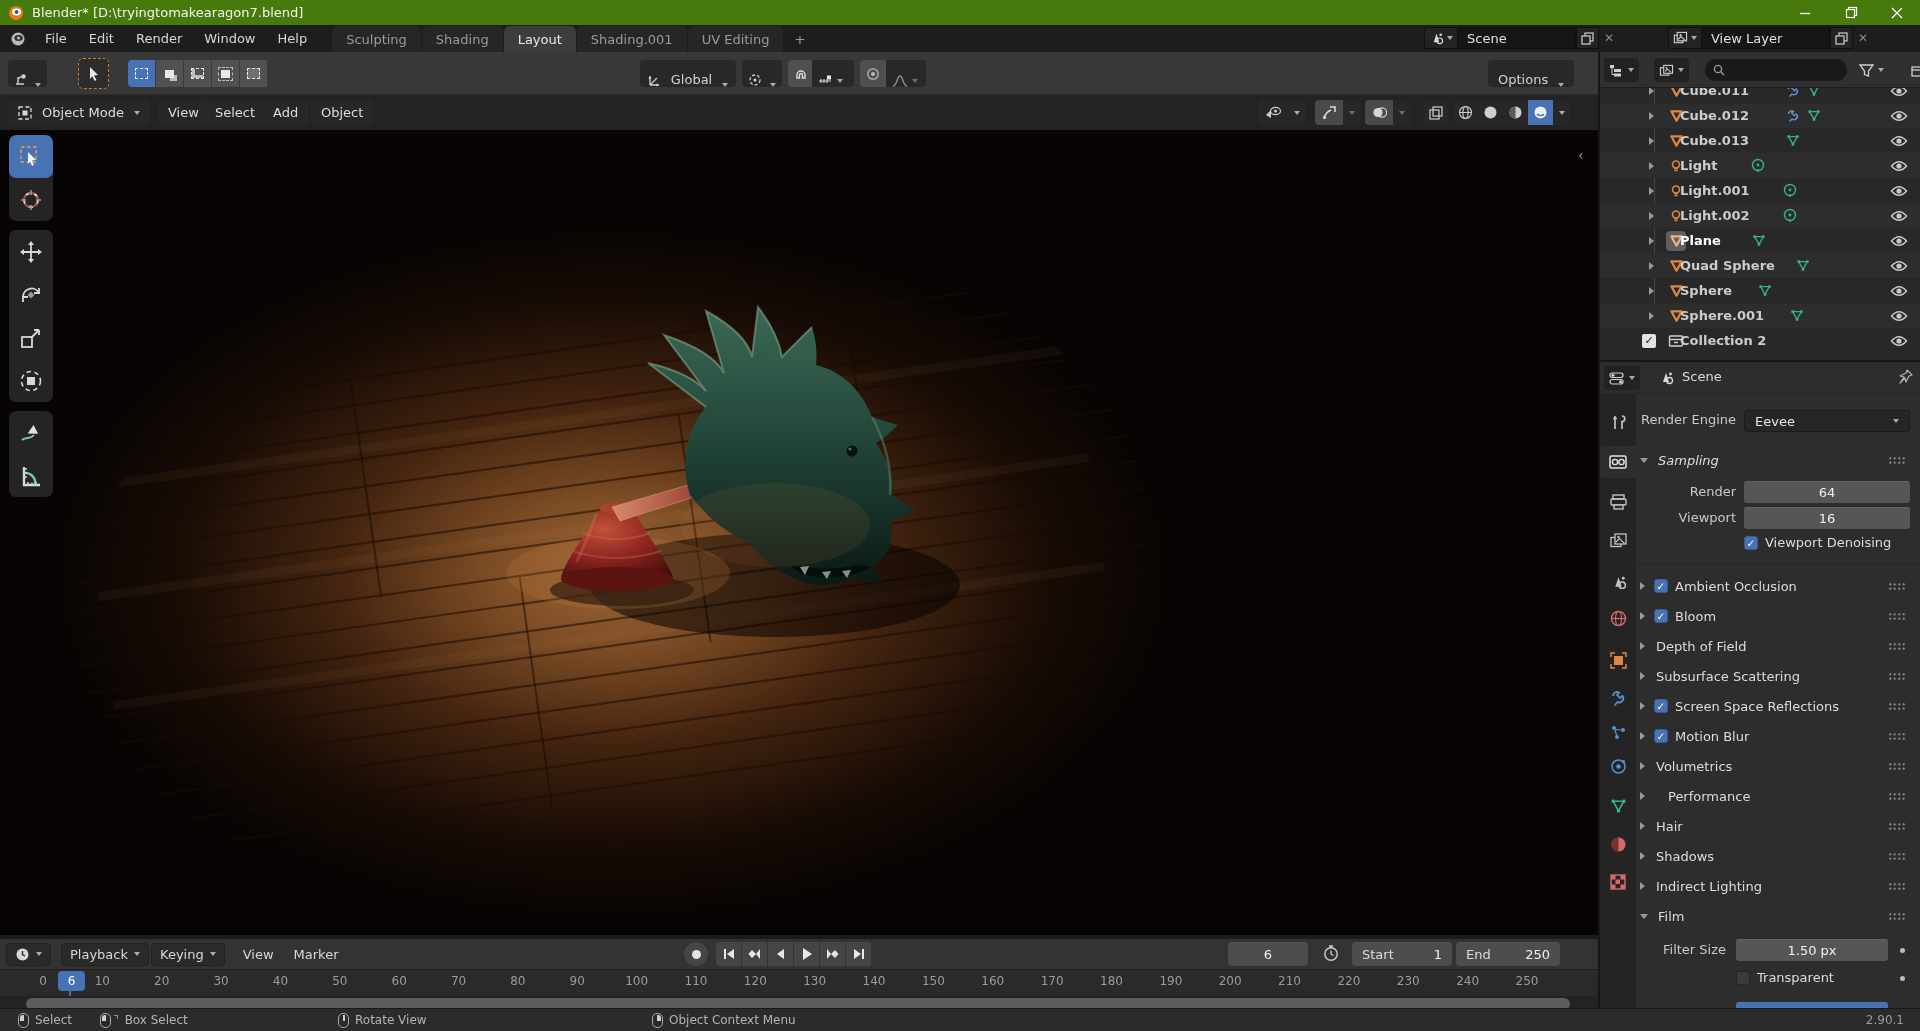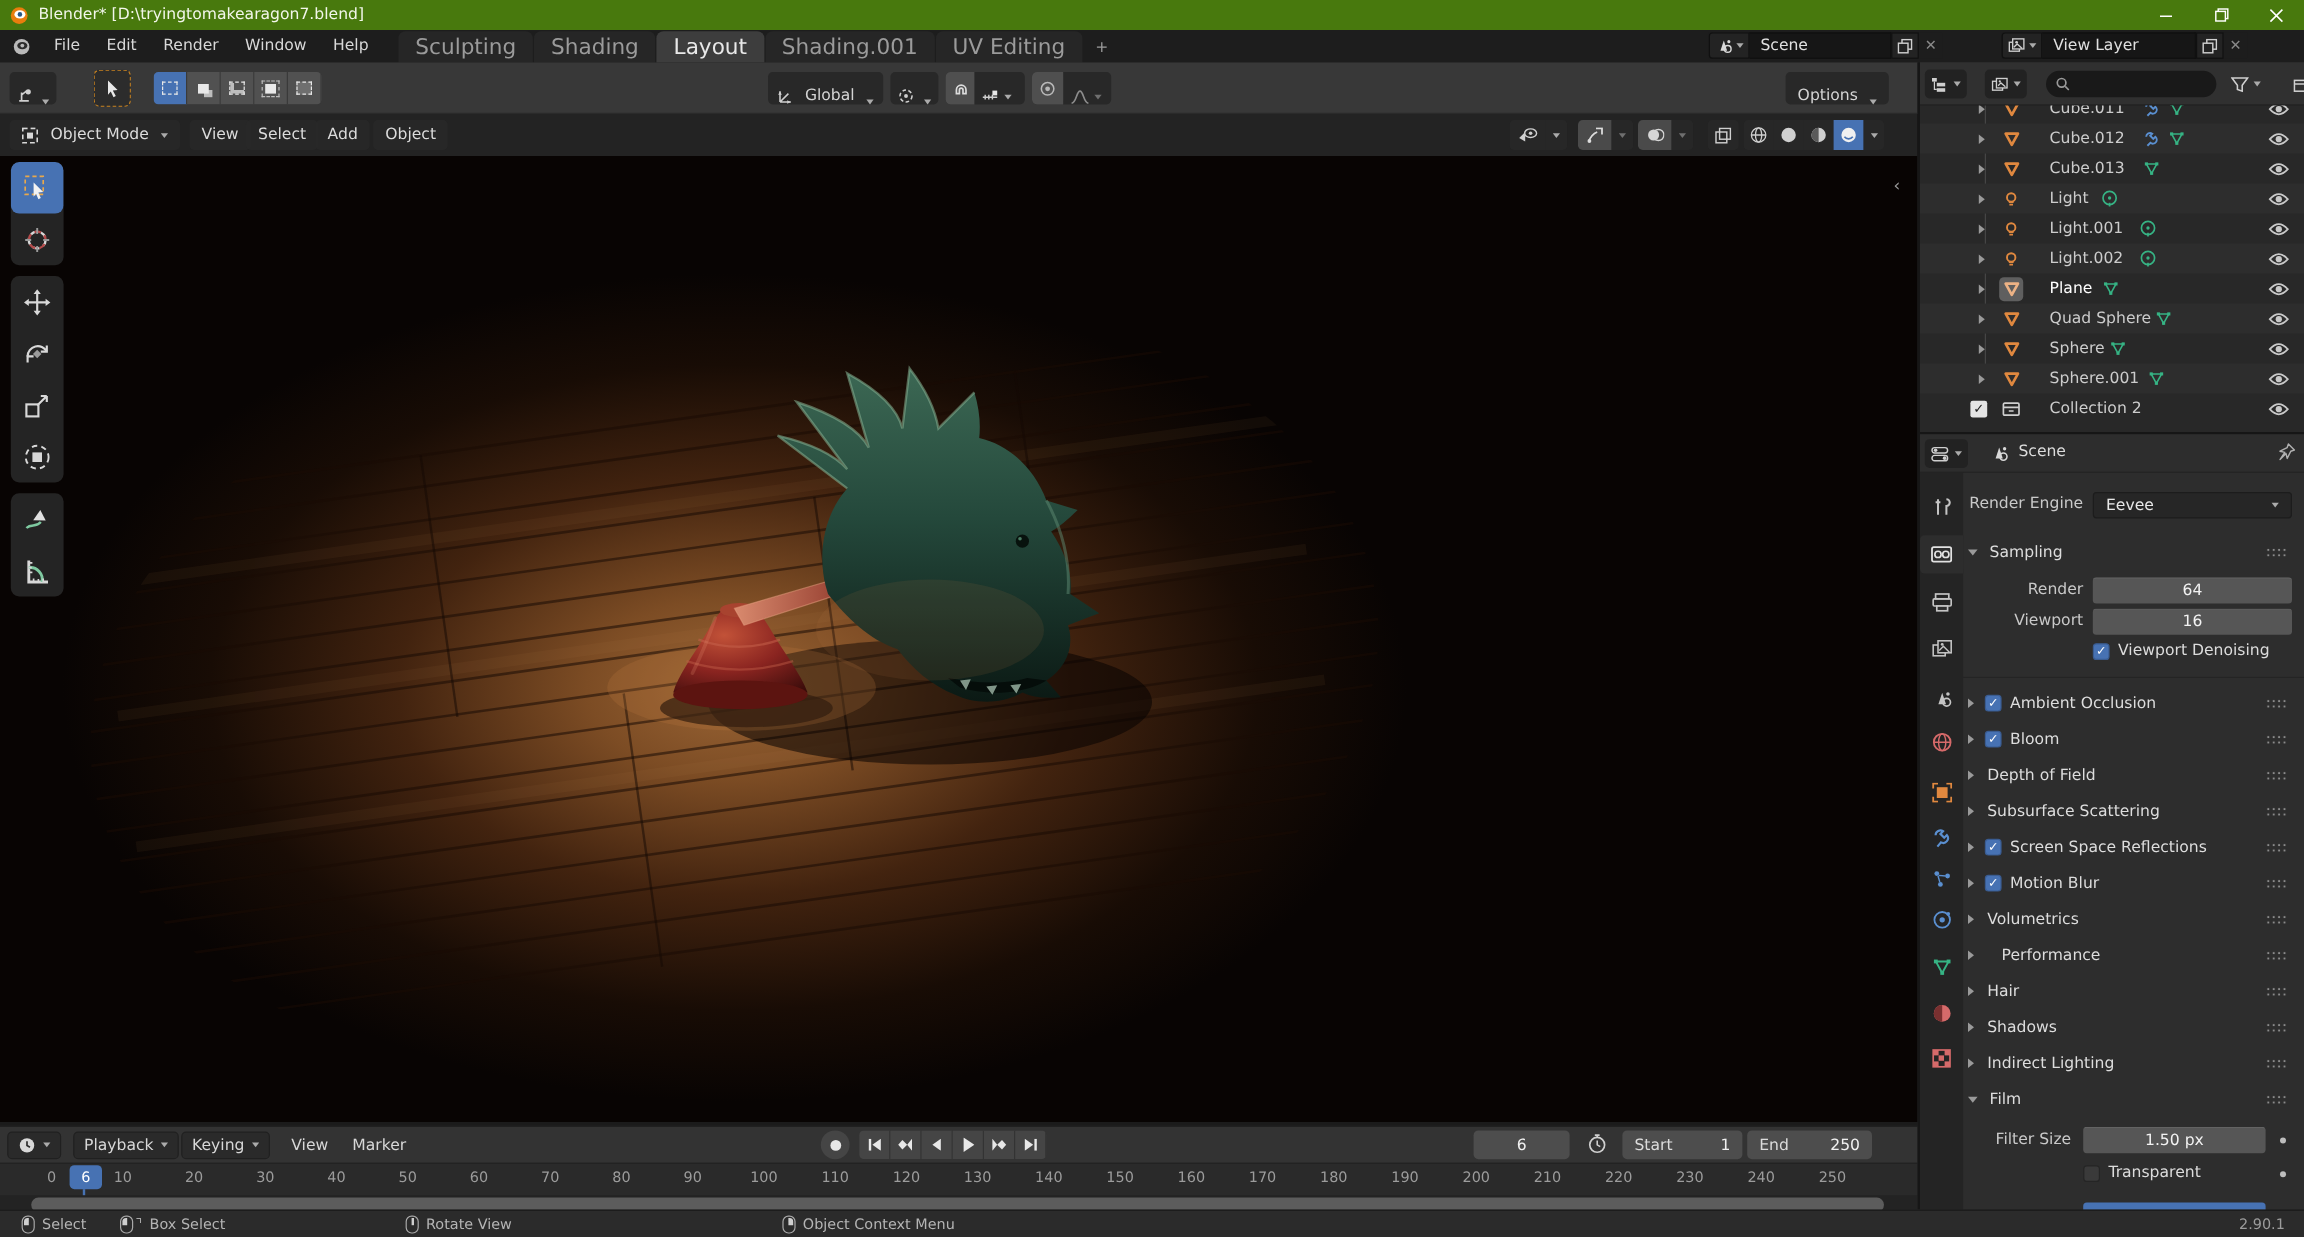--- a/index.html
+++ b/index.html
@@ -18,21 +18,21 @@
   
   #titlebar { left:0; top:0; width:1920px; height:25px; background:#48790d; display:flex; align-items:center; padding-left:8px; color:#f2f6ea; }
   #titlebar .title-text { margin-left:8px; font-size:13px; }
   .winbtn { width:46px; height:25px; display:flex; align-items:center; justify-content:center; color:#fff; }
   #win-controls { position:absolute; right:0; top:0; display:flex; }
 
   
   #topbar { left:0; top:25px; width:1920px; height:27px; background:#1d1d1d; display:flex; align-items:center; }
   .menu-item { padding:0 11px; color:#d8d8d8; height:27px; display:flex; align-items:center; }
   .ws-tabs { display:flex; height:27px; margin-left:14px; align-items:flex-end; }
-  .ws-tab { padding:0 14px; height:26px; display:flex; align-items:center; color:#9b9b9b; background:#262626; border-radius:6px 6px 0 0; margin-right:1px; font-size:18px; }
+  .ws-tab { padding:0 14px; height:26px; display:flex; align-items:center; color:#9b9b9b; background:#262626; border-radius:6px 6px 0 0; margin-right:1px; font-size:13px; }
   .ws-tab.active { background:#3d3d3d; color:#e9e9e9; }
   .ws-add { padding:0 10px; color:#9b9b9b; height:26px; display:flex; align-items:center; }
   .sel-block { display:flex; align-items:center; height:22px; background:#1d1d1d; }
   .sel-iconbtn { background:#232323; border:1px solid #101010; border-radius:3px 0 0 3px; height:22px; display:flex; align-items:center; padding:0 4px; gap:3px; }
   .sel-field { background:#161616; border:1px solid #101010; border-left:none; height:22px; display:flex; align-items:center; padding:0 9px; min-width:118px; color:#e0e0e0; }
   .sel-x { color:#8a8a8a; padding:0 5px; font-size:12px; }
 
   .caret { width:0; height:0; border-left:3.5px solid transparent; border-right:3.5px solid transparent; border-top:4.5px solid #ababab; display:inline-block; }
   .caret.dim { border-top-color:#6f6f6f; }
 
@@ -82,21 +82,21 @@
   #ol-header { position:absolute; left:0; top:0; width:100%; height:36px; background:#303030; border-bottom:1px solid #1e1e1e; }
   .ol-hbtn { position:absolute; top:6px; height:24px; background:#222222; border-radius:4px; display:flex; align-items:center; gap:4px; padding:0 5px; }
   #ol-search { position:absolute; left:105px; top:7px; width:142px; height:22px; background:#191919; border-radius:11px; display:flex; align-items:center; padding-left:8px; gap:6px; }
   #ol-body { position:absolute; left:0; top:36px; right:0; bottom:0; overflow:hidden; }
   .ol-row { position:absolute; left:0; width:100%; height:25px; display:flex; align-items:center; color:#cccccc; }
   .ol-row:nth-child(odd) { background:#2d2d2d; }
   .guide { position:absolute; left:54px; top:-10px; width:1px; height:240px; background:#454545; }
   .ol-arrow { position:absolute; left:49px; width:0; height:0; border-top:4px solid transparent; border-bottom:4px solid transparent; border-left:5.5px solid #9a9a9a; }
   .ol-icon { position:absolute; left:66px; width:20px; height:20px; display:flex; align-items:center; justify-content:center; }
   .ol-icon.selected { background:#5f5f5f; border-radius:4px; }
-  .ol-name { position:absolute; left:108px; }
+  .ol-name { position:absolute; left:80px;font-weight:bold; }
   .ol-extra { position:absolute; display:flex; gap:7px; align-items:center; }
   .ol-eye { position:absolute; right:12px; }
   .ccheck { width:14px; height:14px; background:#e4e4e4; border-radius:2px; color:#1c1c1c; font-size:11px; font-weight:bold; display:flex; align-items:center; justify-content:center; }
 
   
   #props { position:absolute; left:0; top:308px; width:100%; height:648px; background:#2d2d2d; border-top:2px solid #161616; }
   #props-header { position:absolute; left:0; top:0; width:100%; height:32px; background:#2d2d2d; border-bottom:1px solid #242424; }
   #props-tabs { position:absolute; left:0; top:32px; width:36px; height:616px; background:#242424; }
   .ptab { position:absolute; left:0; width:36px; height:32px; display:flex; align-items:center; justify-content:center; }
   .ptab.active { background:#2d2d2d; border-radius:4px 0 0 4px; }
@@ -1112,21 +1112,21 @@
           </svg>
         </div>
     </div>
 
     <div class="abs prop-label" style="left:36px; top:50px;">Render Engine</div>
     <div class="prop-drop" style="left:144px; top:48px; width:166px;">
       <span>Eevee</span>
         <span class="caret"></span>
     </div>
 
-    <div class="panel-row" style="top:84px;">
+    <div class="panel-row" style="top:84px;font-style:italic;">
       <span class="tri-d" style="margin-left:4px;"></span>
       <span style="margin-left:10px;">Sampling</span>
       <span class="grip" style="position:absolute; right:14px;"></span>
     </div>
 
     <div class="abs prop-label" style="left:36px; top:122px;">Render</div>
     <div class="prop-field" style="left:144px; top:119px; width:166px;">64</div>
     <div class="abs prop-label" style="left:36px; top:148px;">Viewport</div>
     <div class="prop-field" style="left:144px; top:145px; width:166px;">16</div>
     <div class="abs flex" style="left:144px; top:173px; gap:7px;">

